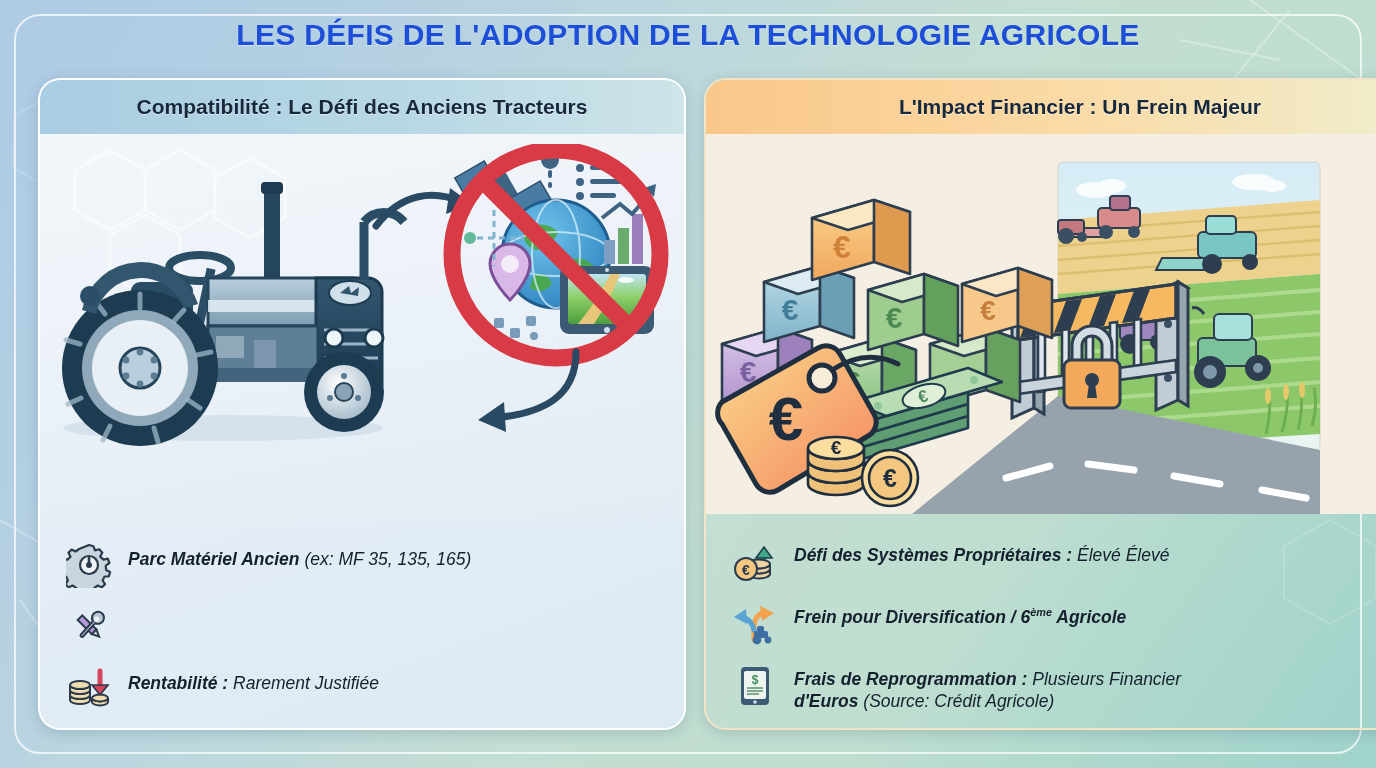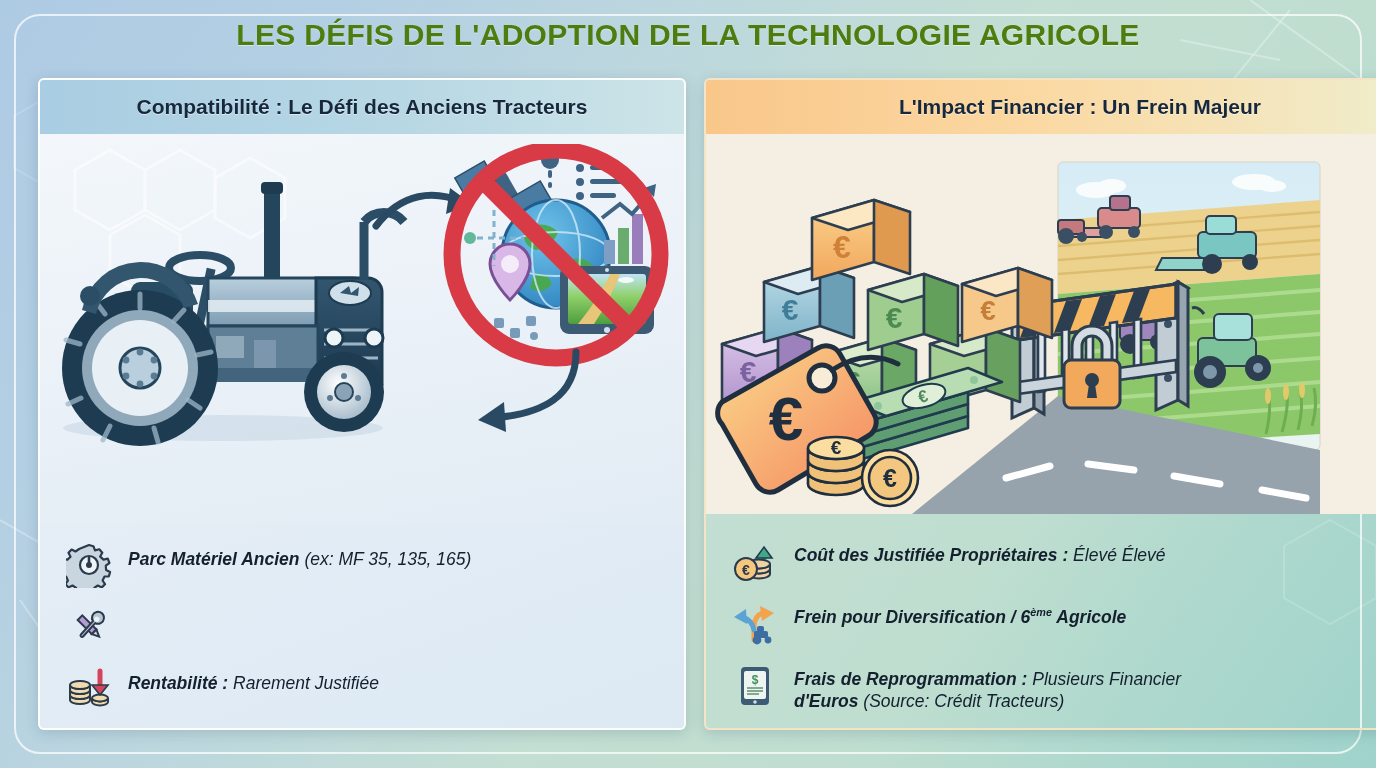--- a/index.html
+++ b/index.html
@@ -26,29 +26,29 @@
     position:absolute; left:14px; top:14px; right:14px; bottom:14px;
     border:2px solid rgba(255,255,255,.72);
     border-radius:26px;
   }
 
   
   .title{
     position:absolute; top:18px; left:0; width:100%;
     text-align:center;
     font-size:30px; font-weight:bold; letter-spacing:.3px;
-    color:#4d7c0f;
+    color:#1d4ed8;
     text-shadow:0 1px 0 rgba(255,255,255,.45);
     z-index:6;
   }
 
   
   .card{
     position:absolute; top:78px; height:652px;
-    border-radius:6px; overflow:hidden;
+    border-radius:22px; overflow:hidden;
     box-shadow:0 3px 14px rgba(30,60,90,.18);
   }
   .card-left{ left:38px; width:648px;
     border:2px solid rgba(255,255,255,.95);
     background:linear-gradient(160deg,#eef4fa 0%,#e6eef7 45%,#dce9f3 100%);
   }
   .card-right{ left:704px; width:752px;
     border:2px solid #f2e4c4;
     background:linear-gradient(160deg,#f7f2e6 0%,#f3 efe2 40%,#eaf2ea 100%);
   }
@@ -641,21 +641,21 @@
               <path d="M16 36 v-5 a11 4.4 0 0 0 22 0 v5"></path>
               <ellipse cx="27" cy="31" rx="11" ry="4.4"></ellipse>
               <path d="M16 31 v-5 a11 4.4 0 0 0 22 0 v5"></path>
               <ellipse cx="27" cy="26" rx="11" ry="4.4"></ellipse>
             </g>
             <circle cx="14" cy="31" r="11" fill="#f6c77f" stroke="#2b3b4c" stroke-width="2"></circle>
             <text x="14" y="37" font-family="Liberation Sans, sans-serif" font-size="14" font-weight="bold" fill="#2b3b4c" text-anchor="middle">€</text>
           </svg>
         </span>
         <span class="b-text">
-          <b>Coût des Justifiée Propriétaires :</b><span class="reg"> Élevé Élevé</span>
+          <b>Défi des Systèmes Propriétaires :</b><span class="reg"> Élevé Élevé</span>
         </span>
       </div>
 
       <div class="bullet">
         <span class="b-icon">
           <svg width="46" height="46" viewBox="0 0 46 46">
             <path d="M22 40 v-14 q0 -10 10 -14" fill="none" stroke="#f3a24e" stroke-width="5" stroke-linecap="round"></path>
             <path d="M28 6 L42 13 L30 21 Z" fill="#f3a24e"></path>
             <path d="M22 30 q-2 -10 -12 -13" fill="none" stroke="#5aa3d4" stroke-width="5" stroke-linecap="round"></path>
             <path d="M14 9 L2 17 L15 24 Z" fill="#5aa3d4"></path>
@@ -680,19 +680,19 @@
             <text x="23" y="22" font-family="Liberation Sans, sans-serif" font-size="12" font-weight="bold" fill="#3f8f5e" text-anchor="middle">$</text>
             <g stroke="#5b8f70" stroke-width="1.6">
               <line x1="15" y1="26" x2="31" y2="26"></line>
                 <line x1="15" y1="29" x2="31" y2="29"></line>
                 <line x1="15" y1="32" x2="27" y2="32"></line>
             </g>
             <circle cx="23" cy="40" r="1.8" fill="#cfe0ea"></circle>
           </svg>
         </span>
         <span class="b-text">
-          <b>Frais de Reprogrammation :</b><span class="reg"> Plusieurs Financier</span><br><b>d'Euros</b><span class="reg"> (Source: Crédit Tracteurs)</span>
+          <b>Frais de Reprogrammation :</b><span class="reg"> Plusieurs Financier</span><br><b>d'Euros</b><span class="reg"> (Source: Crédit Agricole)</span>
         </span>
       </div>
 
     </div>
   </div>
 </section>
 
 </body></html>

